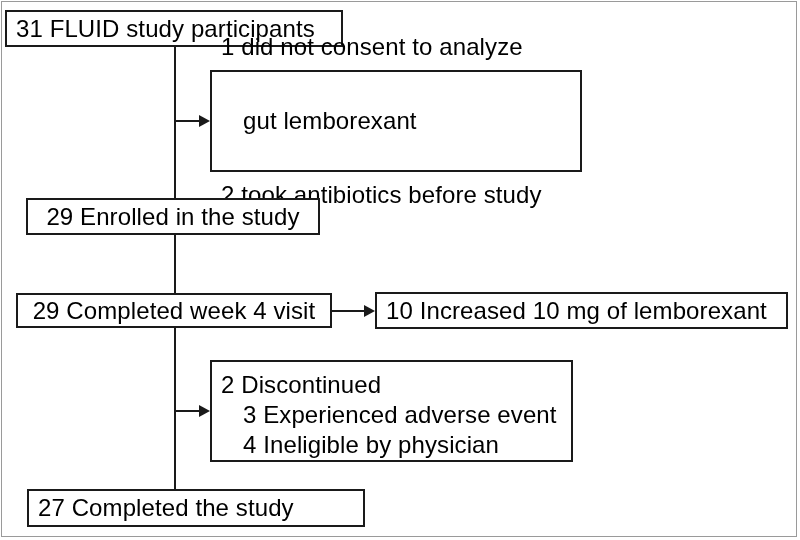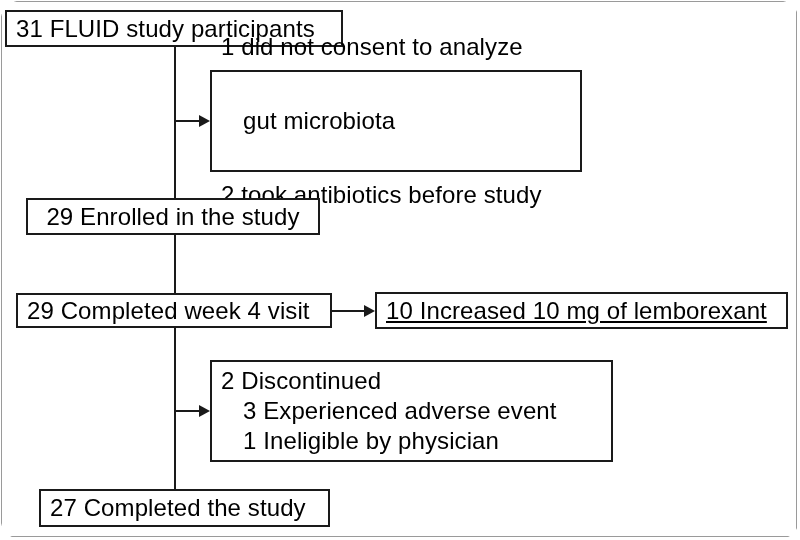--- a/index.html
+++ b/index.html
@@ -10,21 +10,20 @@
   body {
     font-family: "Liberation Sans", sans-serif;
   }
   #canvas {
     position: relative;
     width: 800px;
     height: 540px;
     background: #ffffff;
     overflow: hidden;
     box-sizing: border-box;
-    border-radius: 23px;
   }
   
   .outer-frame {
     position: absolute;
     left: 1px;
     top: 1px;
     width: 796px;
     height: 536px;
     border: 1px solid #9a9a9a;
     box-sizing: border-box;
@@ -92,39 +91,39 @@
 
   <div class="hline" style="left:174px; top:410px; width:28px;"></div>
   <div class="arrowhead" style="left:199px; top:405px;"></div>
 
   <div class="node" style="left:5px; top:10px; width:338px; height:37px;">
     <span class="line">31 FLUID study participants</span>
   </div>
 
   <div class="node" style="left:210px; top:70px; width:372px; height:102px;gap:44px;">
     <span class="line">1 did not consent to analyze</span>
-    <span class="line indent">gut microbiota</span>
+    <span class="line indent">gut lemborexant</span>
     <span class="line">2 took antibiotics before study</span>
   </div>
 
   <div class="node" style="left:26px; top:198px; width:294px; height:37px;text-align:center;">
     <span class="line">29 Enrolled in the study</span>
   </div>
 
-  <div class="node" style="left:16px; top:293px; width:316px; height:35px;">
+  <div class="node" style="left:16px; top:293px; width:316px; height:35px;text-align:center;">
     <span class="line">29 Completed week 4 visit</span>
   </div>
 
-  <div class="node" style="left:375px; top:292px; width:413px; height:37px;text-decoration:underline;">
+  <div class="node" style="left:375px; top:292px; width:413px; height:37px;">
     <span class="line">10 Increased 10 mg of lemborexant</span>
   </div>
 
-  <div class="node" style="left:210px; top:360px; width:403px; height:102px;">
+  <div class="node" style="left:210px; top:360px; width:363px; height:102px;justify-content:flex-end;">
     <span class="line">2 Discontinued</span>
     <span class="line indent">3 Experienced adverse event</span>
-    <span class="line indent">1 Ineligible by physician</span>
+    <span class="line indent">4 Ineligible by physician</span>
   </div>
 
-  <div class="node" style="left:39px; top:489px; width:291px; height:38px;">
+  <div class="node" style="left:27px; top:489px; width:338px; height:38px;">
     <span class="line">27 Completed the study</span>
   </div>
 
 </div>
 
 </body></html>

